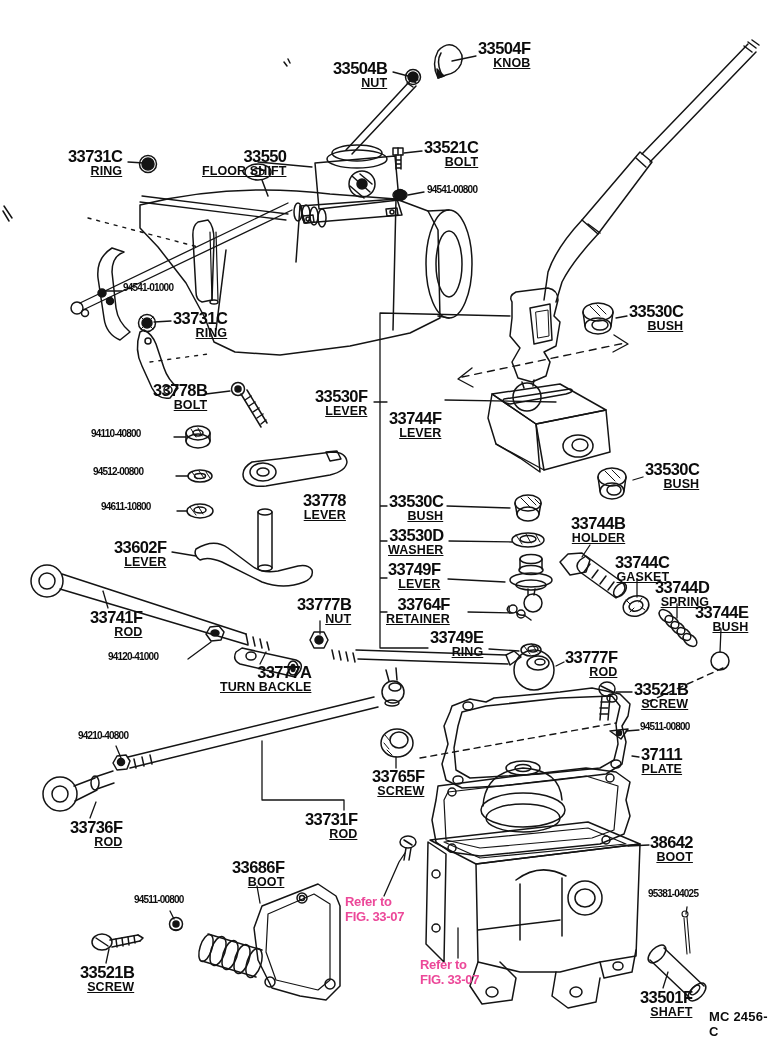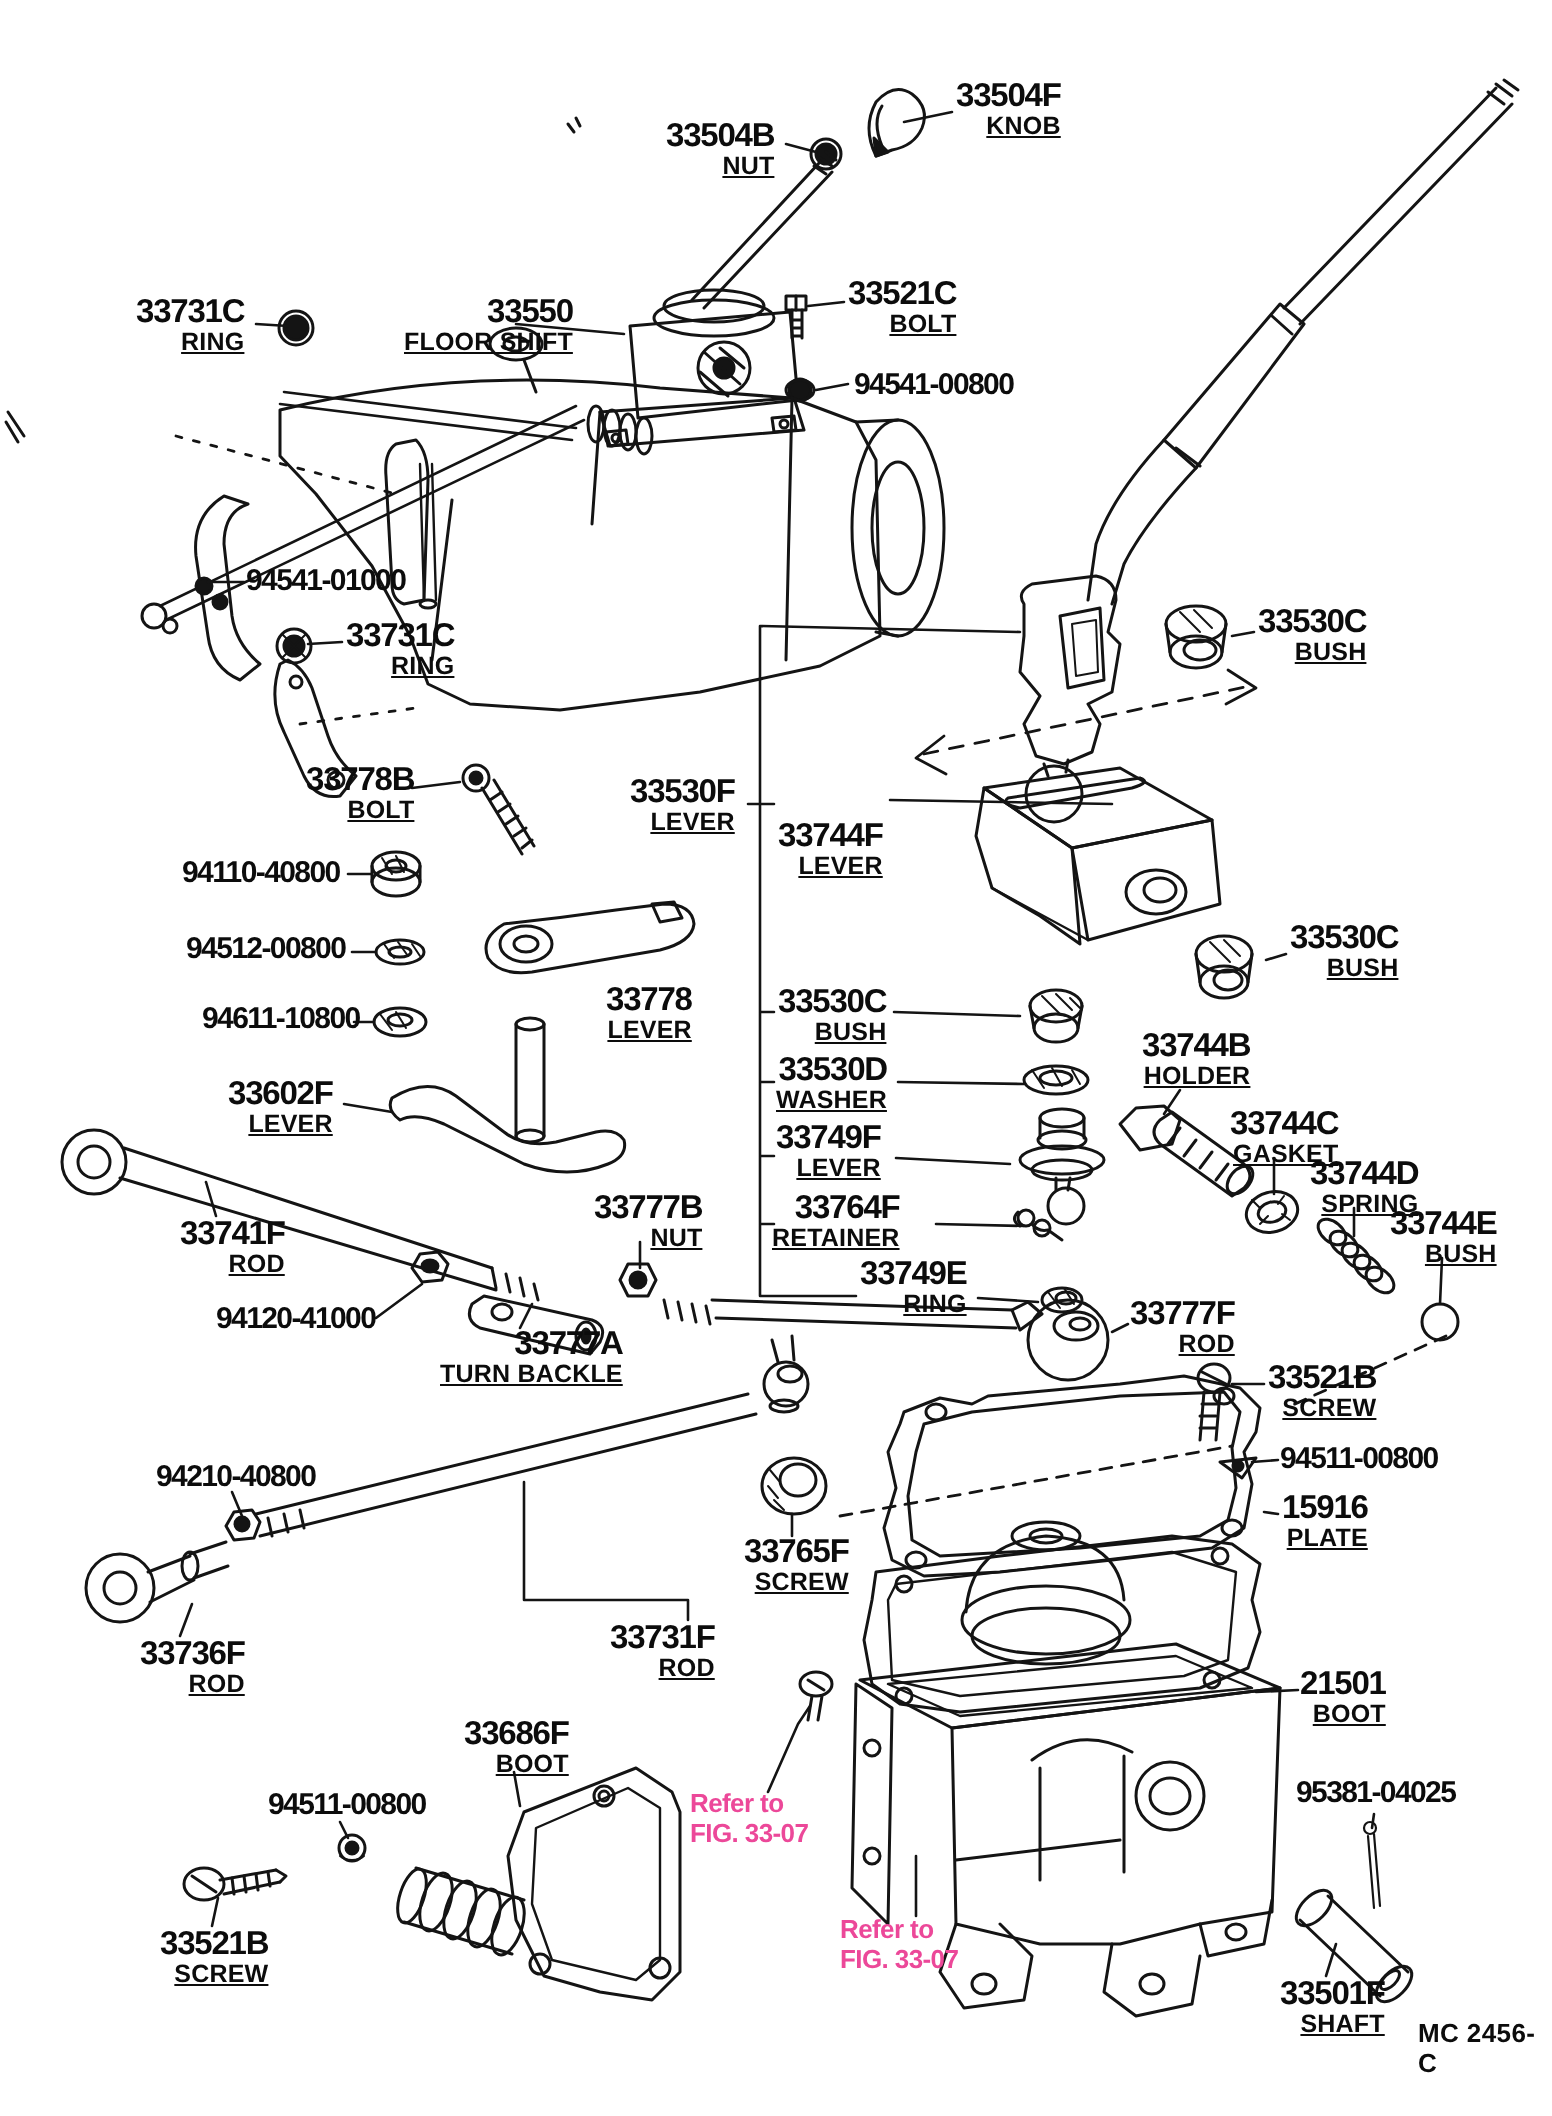--- a/index.html
+++ b/index.html
@@ -2,21 +2,21 @@
 <html><head>
 <meta charset="utf-8">
 <style>
   html,body{margin:0;padding:0;background:#ffffff;}
   .canvas{position:relative;width:776px;height:1058px;background:#ffffff;
           font-family:"Liberation Sans",sans-serif;overflow:hidden;}
   svg.art{position:absolute;left:0;top:0;}
   .lbl{position:absolute;color:#0c0c0c;line-height:1.0;white-space:nowrap;text-align:right;}
   .lbl .code{display:block;font-size:16.5px;font-weight:700;letter-spacing:-0.6px;}
   .lbl .name{display:block;font-size:12.5px;font-weight:700;letter-spacing:0.1px;margin-top:0px;text-decoration:underline;}
-  .lbl.num .code{font-size:15px;letter-spacing:-0.8px;}
+  .lbl.num .code{font-size:10px;letter-spacing:-0.8px;}
   .note{position:absolute;color:#ec4899;font-size:13px;font-weight:700;line-height:1.12;letter-spacing:-0.3px;}
   .doccode{position:absolute;color:#0c0c0c;font-size:13px;font-weight:700;letter-spacing:0.2px;}
 </style>
 </head>
 <body>
 
 <div class="canvas">
 
 <svg class="art" width="776" height="1058" viewBox="0 0 776 1058" stroke="#141414" fill="none" stroke-width="1.5" stroke-linecap="round" stroke-linejoin="round">
 
@@ -574,40 +574,40 @@
       <span class="name">ROD</span>
     </div>
 <div class="lbl" style="left:634px;top:681px">
       <span class="code">33521B</span>
       <span class="name">SCREW</span>
     </div>
 <div class="lbl num" style="left:640px;top:722px">
       <span class="code">94511-00800</span>
     </div>
 <div class="lbl" style="left:641px;top:746px">
-      <span class="code">15916</span>
+      <span class="code">37111</span>
       <span class="name">PLATE</span>
     </div>
 <div class="lbl num" style="left:78px;top:731px">
       <span class="code">94210-40800</span>
     </div>
 <div class="lbl" style="left:372px;top:768px">
       <span class="code">33765F</span>
       <span class="name">SCREW</span>
     </div>
 <div class="lbl" style="left:70px;top:819px">
       <span class="code">33736F</span>
       <span class="name">ROD</span>
     </div>
 <div class="lbl" style="left:305px;top:811px">
       <span class="code">33731F</span>
       <span class="name">ROD</span>
     </div>
 <div class="lbl" style="left:650px;top:834px">
-      <span class="code">21501</span>
+      <span class="code">38642</span>
       <span class="name">BOOT</span>
     </div>
 <div class="lbl" style="left:232px;top:859px">
       <span class="code">33686F</span>
       <span class="name">BOOT</span>
     </div>
 <div class="lbl num" style="left:134px;top:895px">
       <span class="code">94511-00800</span>
     </div>
 <div class="lbl" style="left:80px;top:964px">

